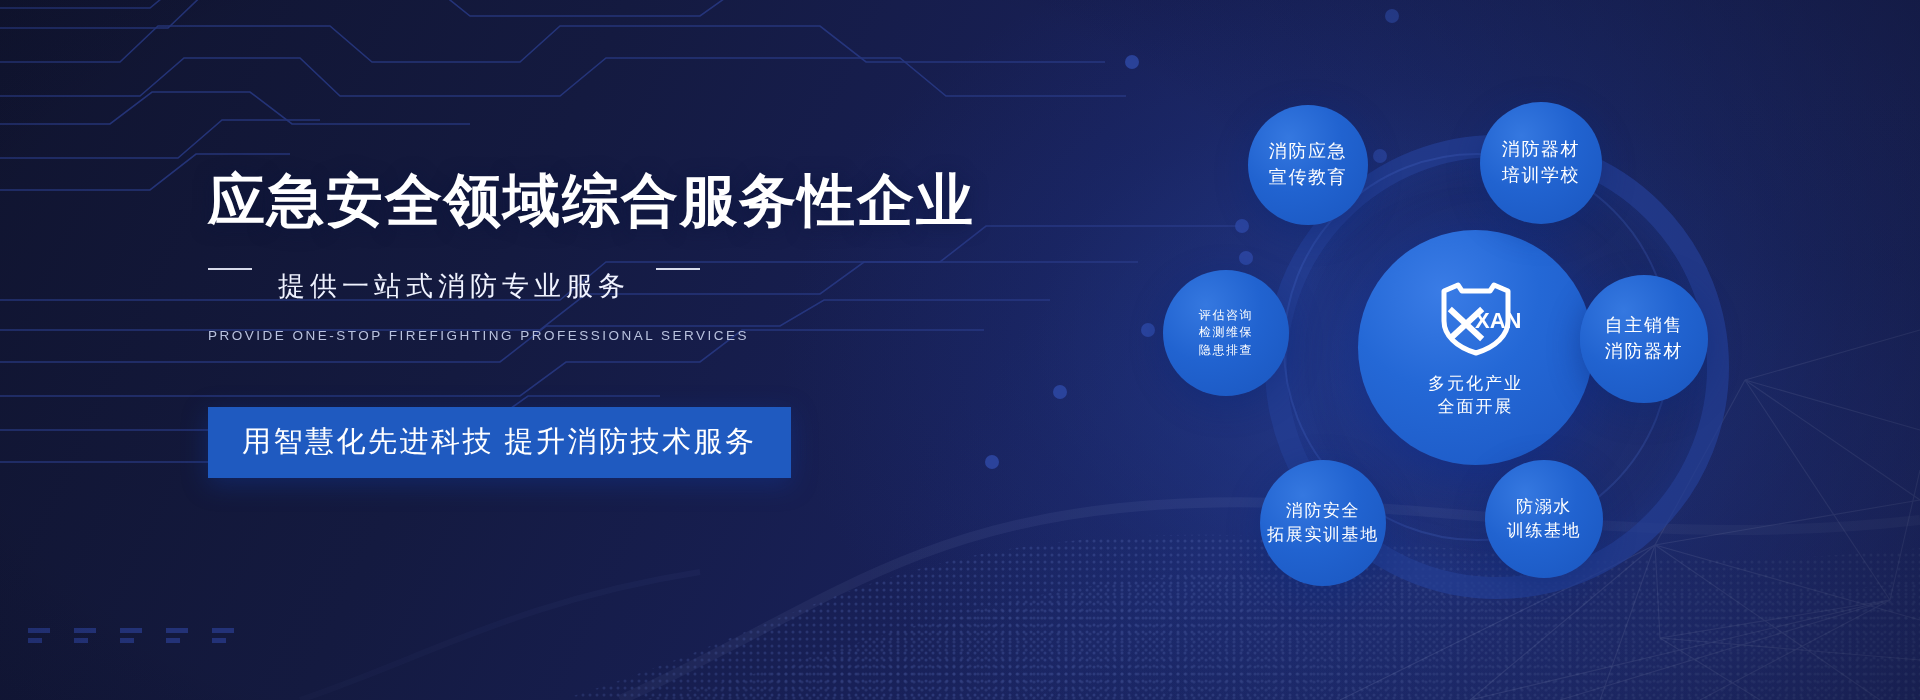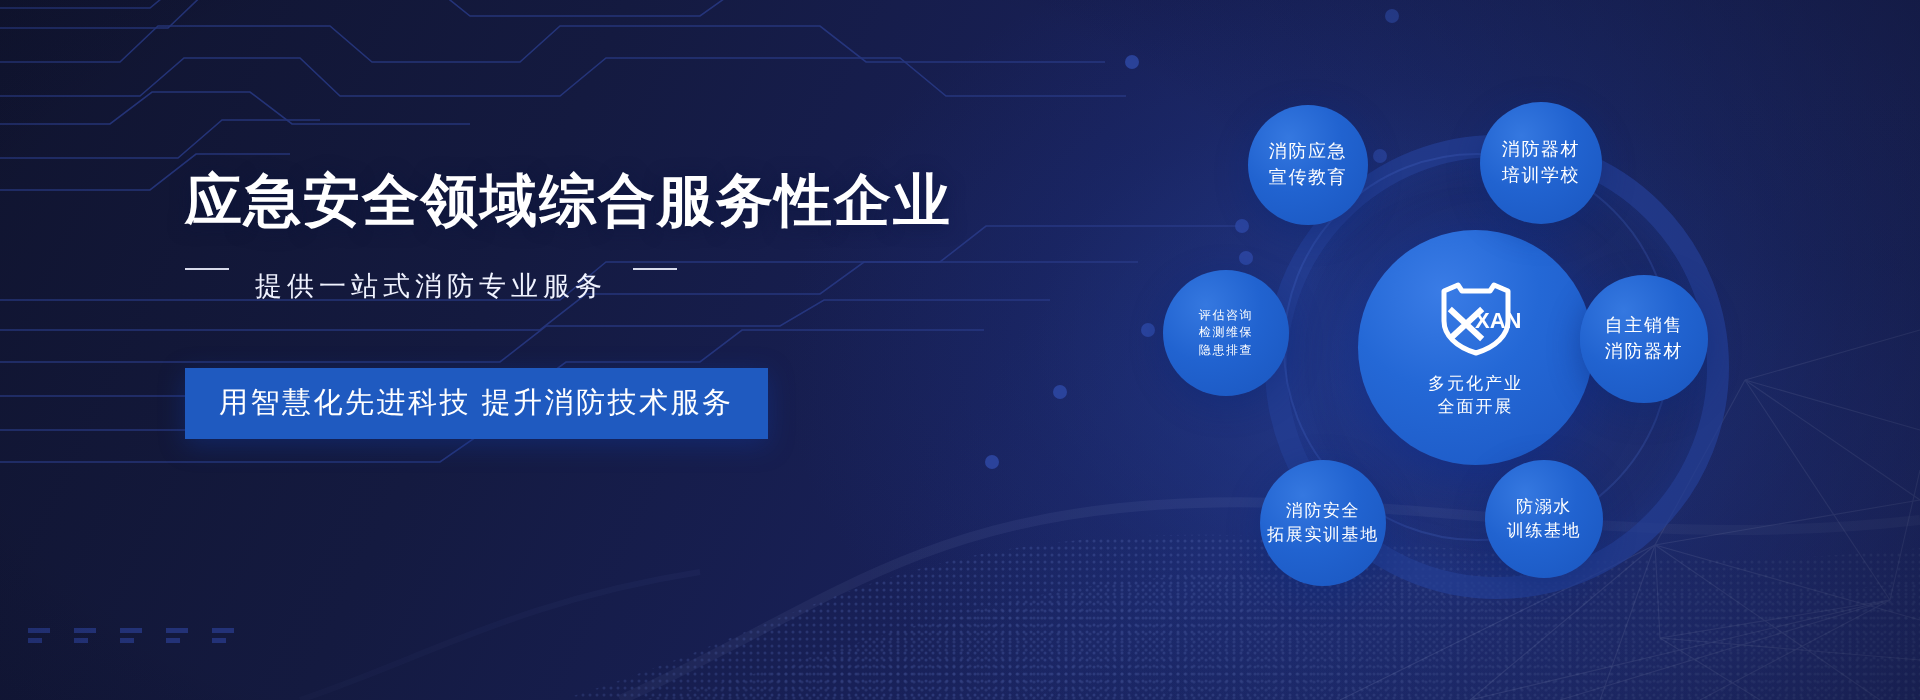--- a/index.html
+++ b/index.html
@@ -21,21 +21,21 @@
   .bg-layer{position:absolute;inset:0;pointer-events:none;}
   .bg-circuit{opacity:.85;}
   .bg-mesh{opacity:.55;}
   .bg-poly{opacity:.5;}
   .vignette{
     position:absolute;inset:0;pointer-events:none;
     background:radial-gradient(ellipse 1500px 900px at 640px 350px, rgba(0,0,0,0) 45%, rgba(5,7,22,0.55) 100%);
   }
 
   
-  .left-block{position:absolute;left:185px;top:168px;width:760px;}
+  .left-block{position:absolute;left:208px;top:168px;width:760px;}
   .headline{
     font-size:57px;font-weight:bold;color:#ffffff;letter-spacing:2px;
     line-height:1.15;margin:0;white-space:nowrap;
     text-shadow:0 2px 18px rgba(10,20,60,.7);
   }
   .sub-row{display:flex;gap:26px;margin-top:34px;}
   .dash{width:44px;height:2px;background:#e8ecfa;flex:none;opacity:.92;}
   .subline{
     font-size:27px;color:#f0f3ff;letter-spacing:5px;white-space:nowrap;font-weight:400;
   }
@@ -188,20 +188,21 @@
 
   <div class="left-block">
     <h1 class="headline">应急安全领域综合服务性企业</h1>
 
     <div class="sub-row">
       <span class="dash"></span>
       <span class="subline">提供一站式消防专业服务</span>
       <span class="dash"></span>
     </div>
 
+    <div class="eng">PROVIDE ONE-STOP FIREFIGHTING PROFESSIONAL SERVICES</div>
 
     <div class="cta">
       <span class="cta-text">用智慧化先进科技  提升消防技术服务</span>
     </div>
   </div>
 
   <div class="diagram">
 
     <div class="ring ring-outer"></div>
     <div class="ring ring-inner-glow"></div>

